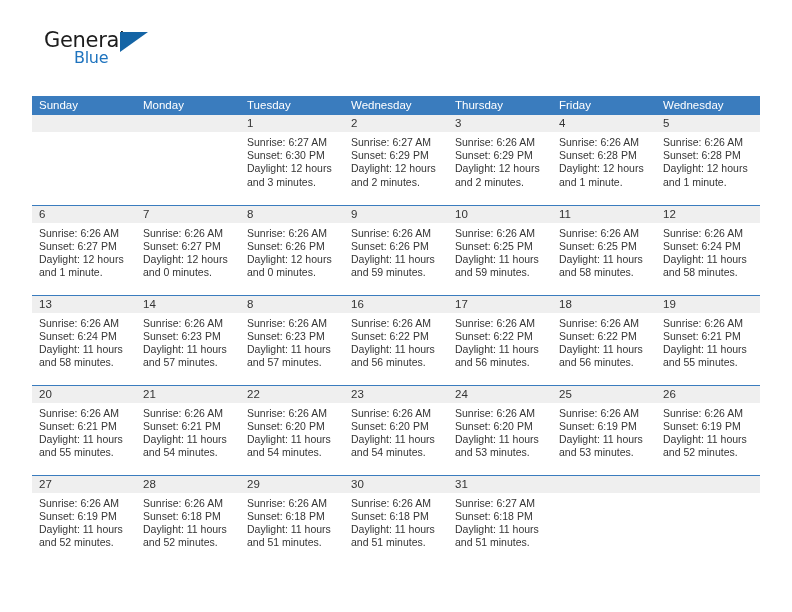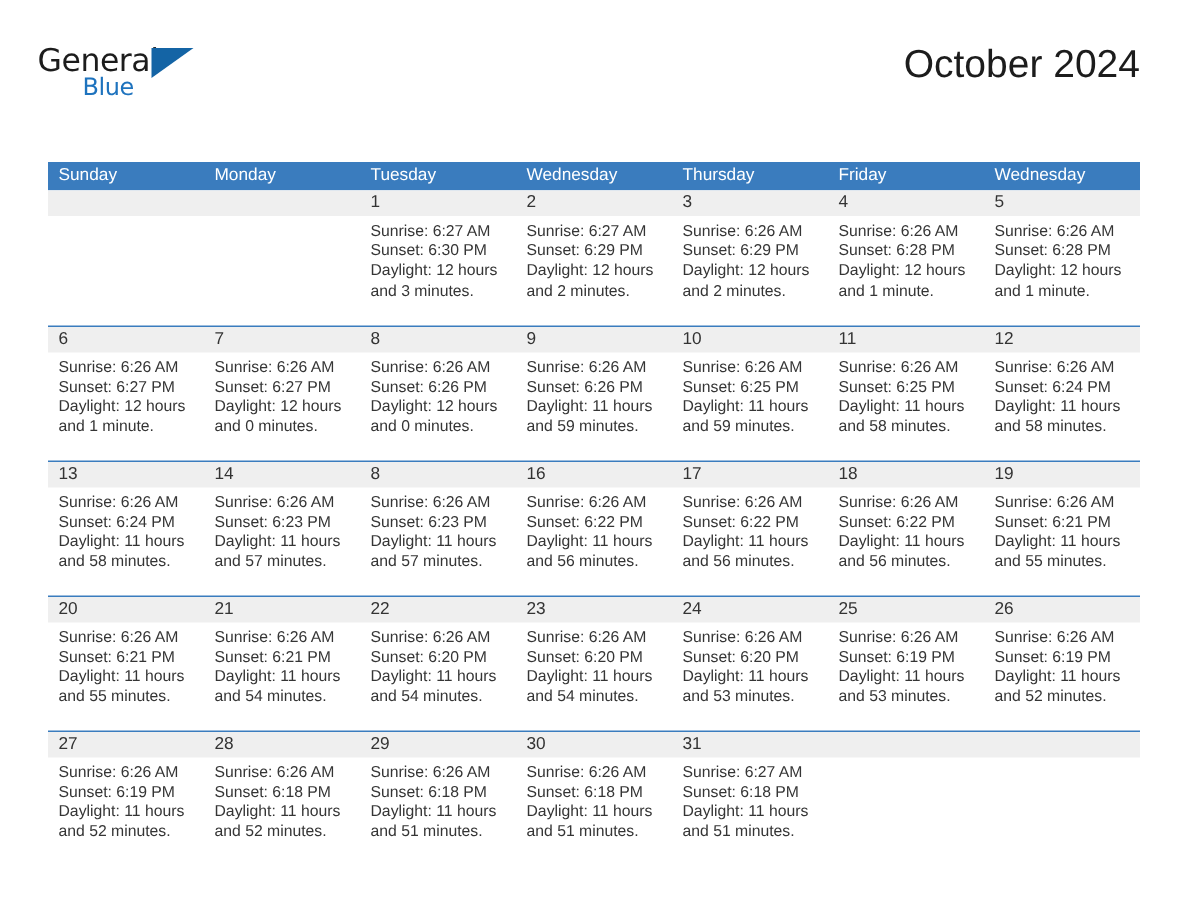--- a/index.html
+++ b/index.html
@@ -18,21 +18,21 @@
   .page {
     position: relative;
     width: 792px;
     height: 612px;
     box-sizing: border-box;
   }
 
   
   .header {
     position: absolute;
-    left: 25px;
+    left: 44px;
     right: 32px;
     top: 28px;
     height: 66px;
     display: flex;
     align-items: flex-start;
     justify-content: space-between;
   }
   .logo {
     position: relative;
     width: 120px;
@@ -86,21 +86,21 @@
     color: #1c1c1c;
     margin-top: 7px;
     line-height: 1.15;
     white-space: nowrap;
   }
 
   
   .calendar {
     position: absolute;
     left: 32px;
-    top: 108px;
+    top: 96px;
     width: 728px;
     border-collapse: collapse;
     table-layout: fixed;
   }
   .calendar th, .calendar td {
     padding: 0;
     margin: 0;
     vertical-align: top;
   }
   .dow-row th {
@@ -157,21 +157,20 @@
 
   <div class="header">
 
     <div class="logo">
       <span class="logo-general">General</span>
       <span class="logo-tri"></span>
       <span class="logo-blue">Blue</span>
     </div>
 
     <div class="title-block">
-      <div class="cal-title">October 2024</div>
     </div>
 
   </div>
 
   <table class="calendar">
     <thead>
       <tr class="dow-row">
         <th>Sunday</th>
         <th>Monday</th>
         <th>Tuesday</th>

